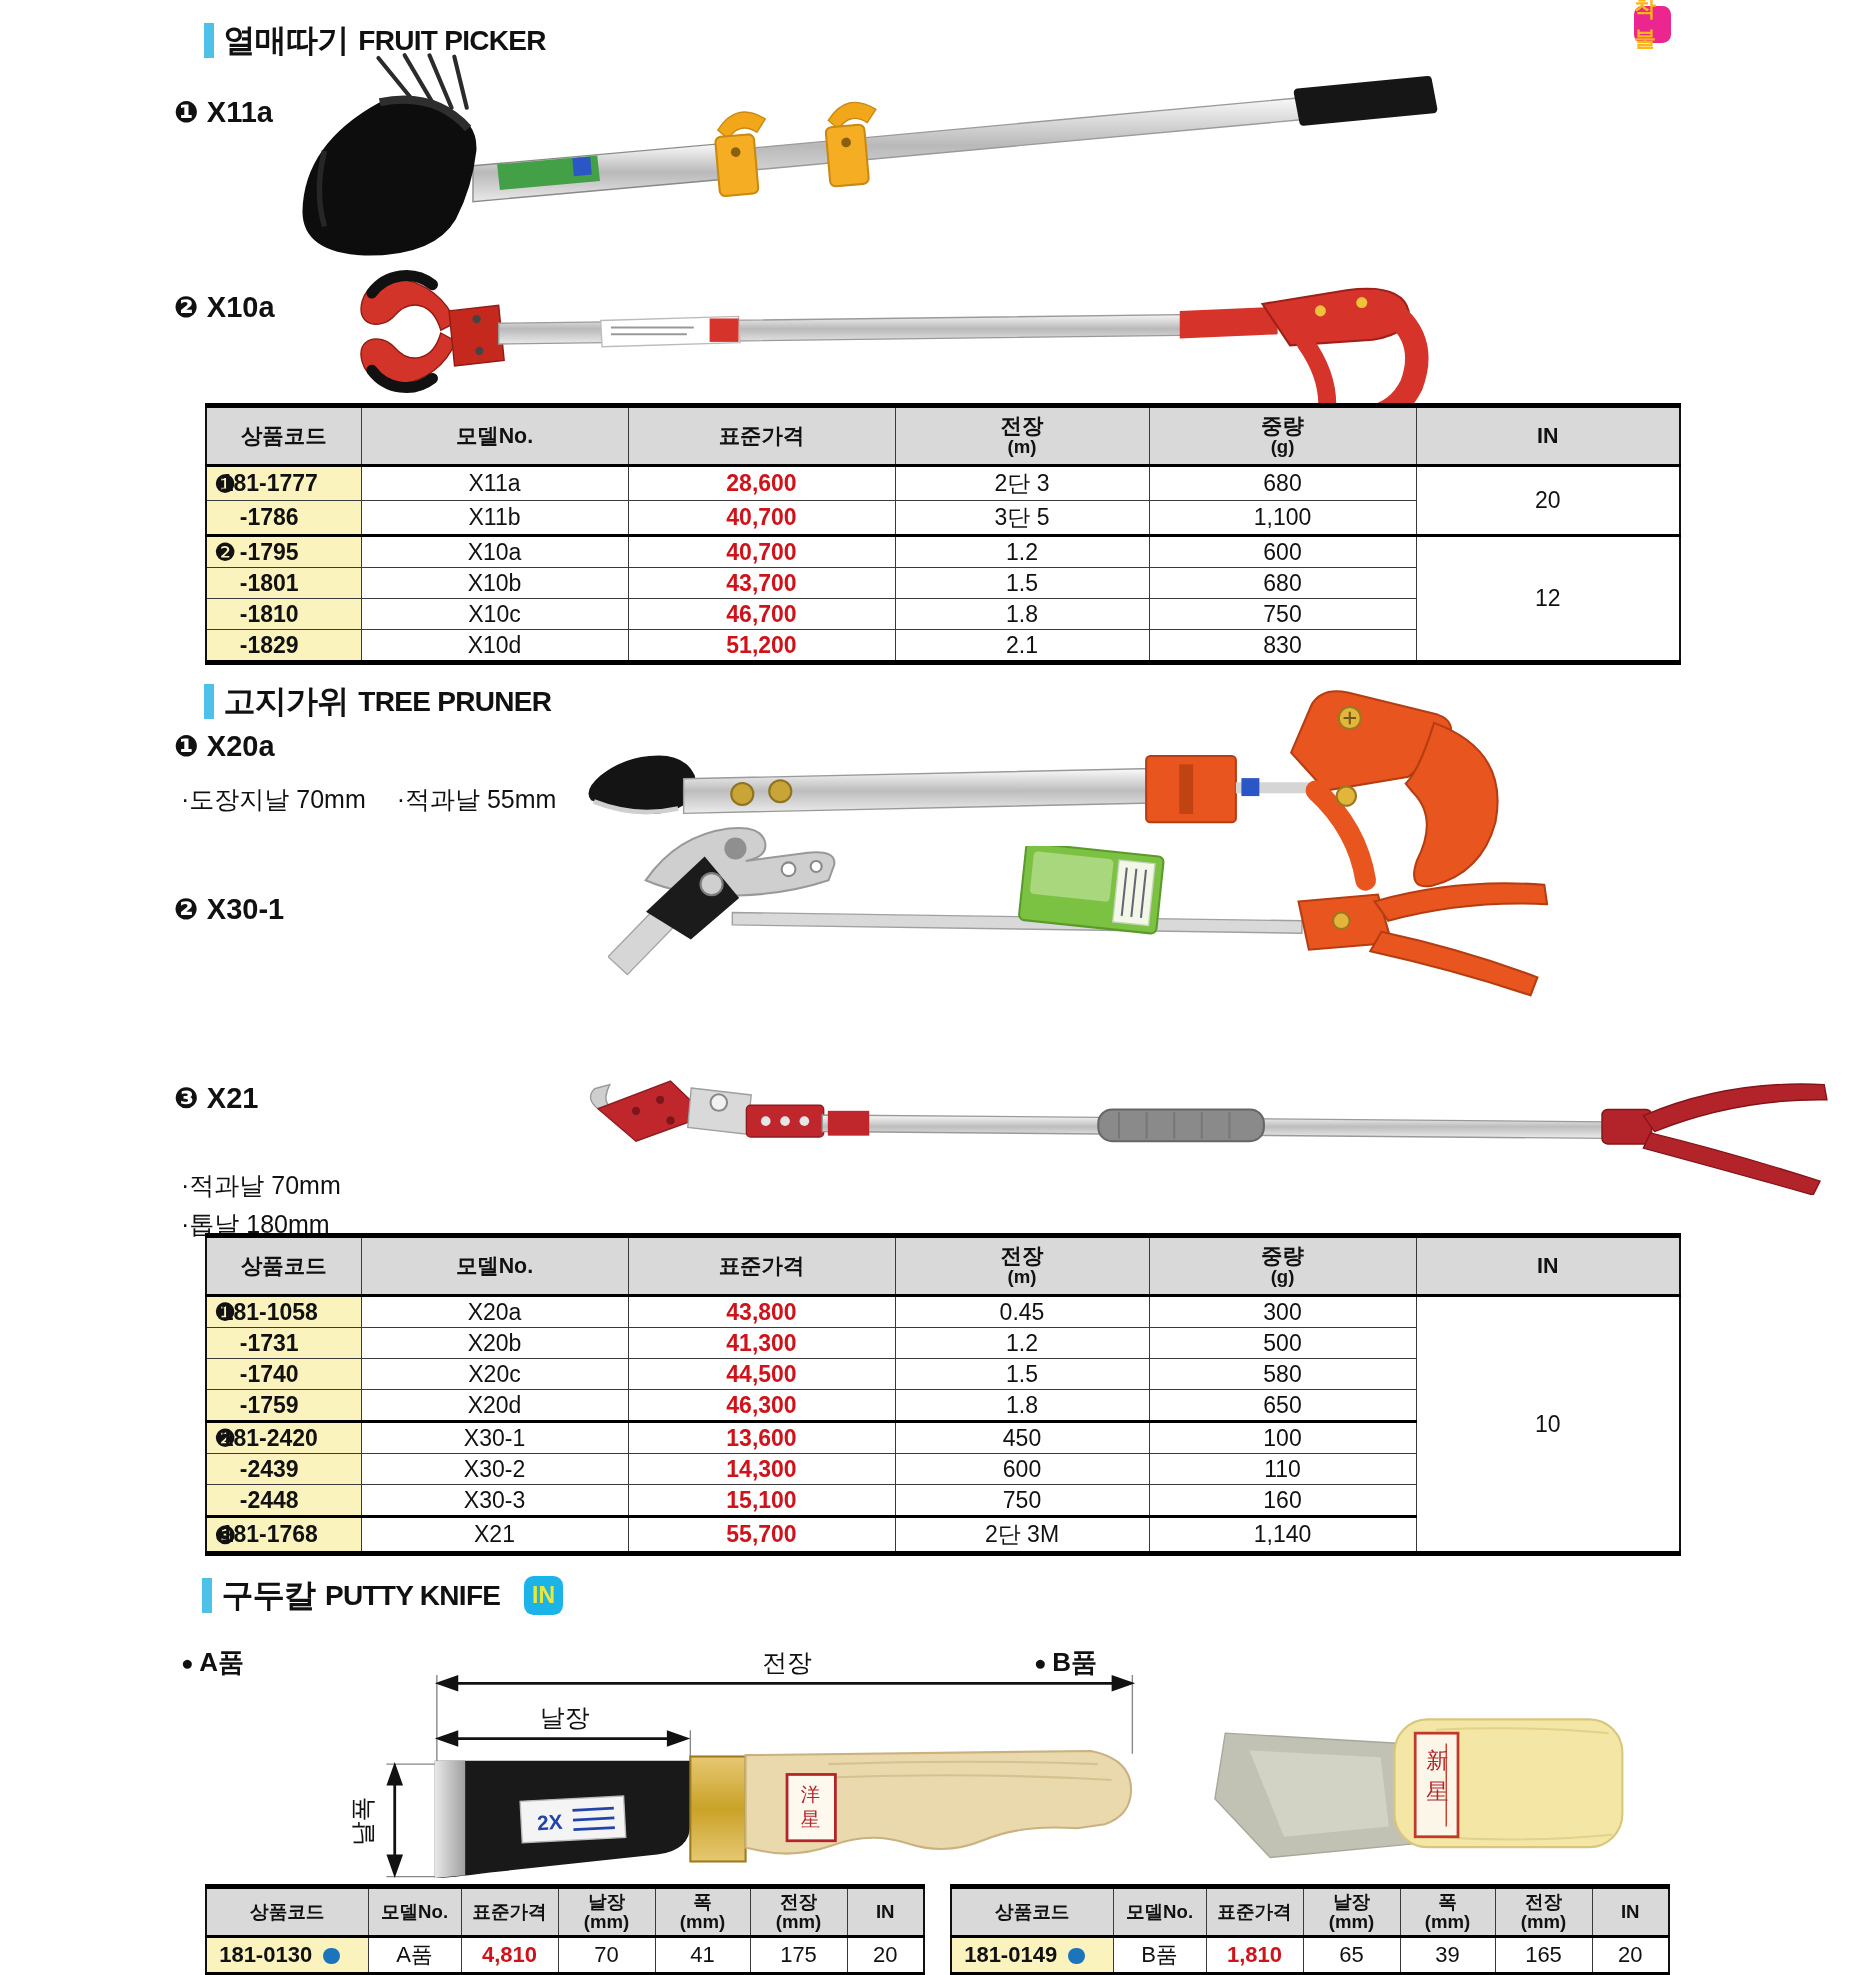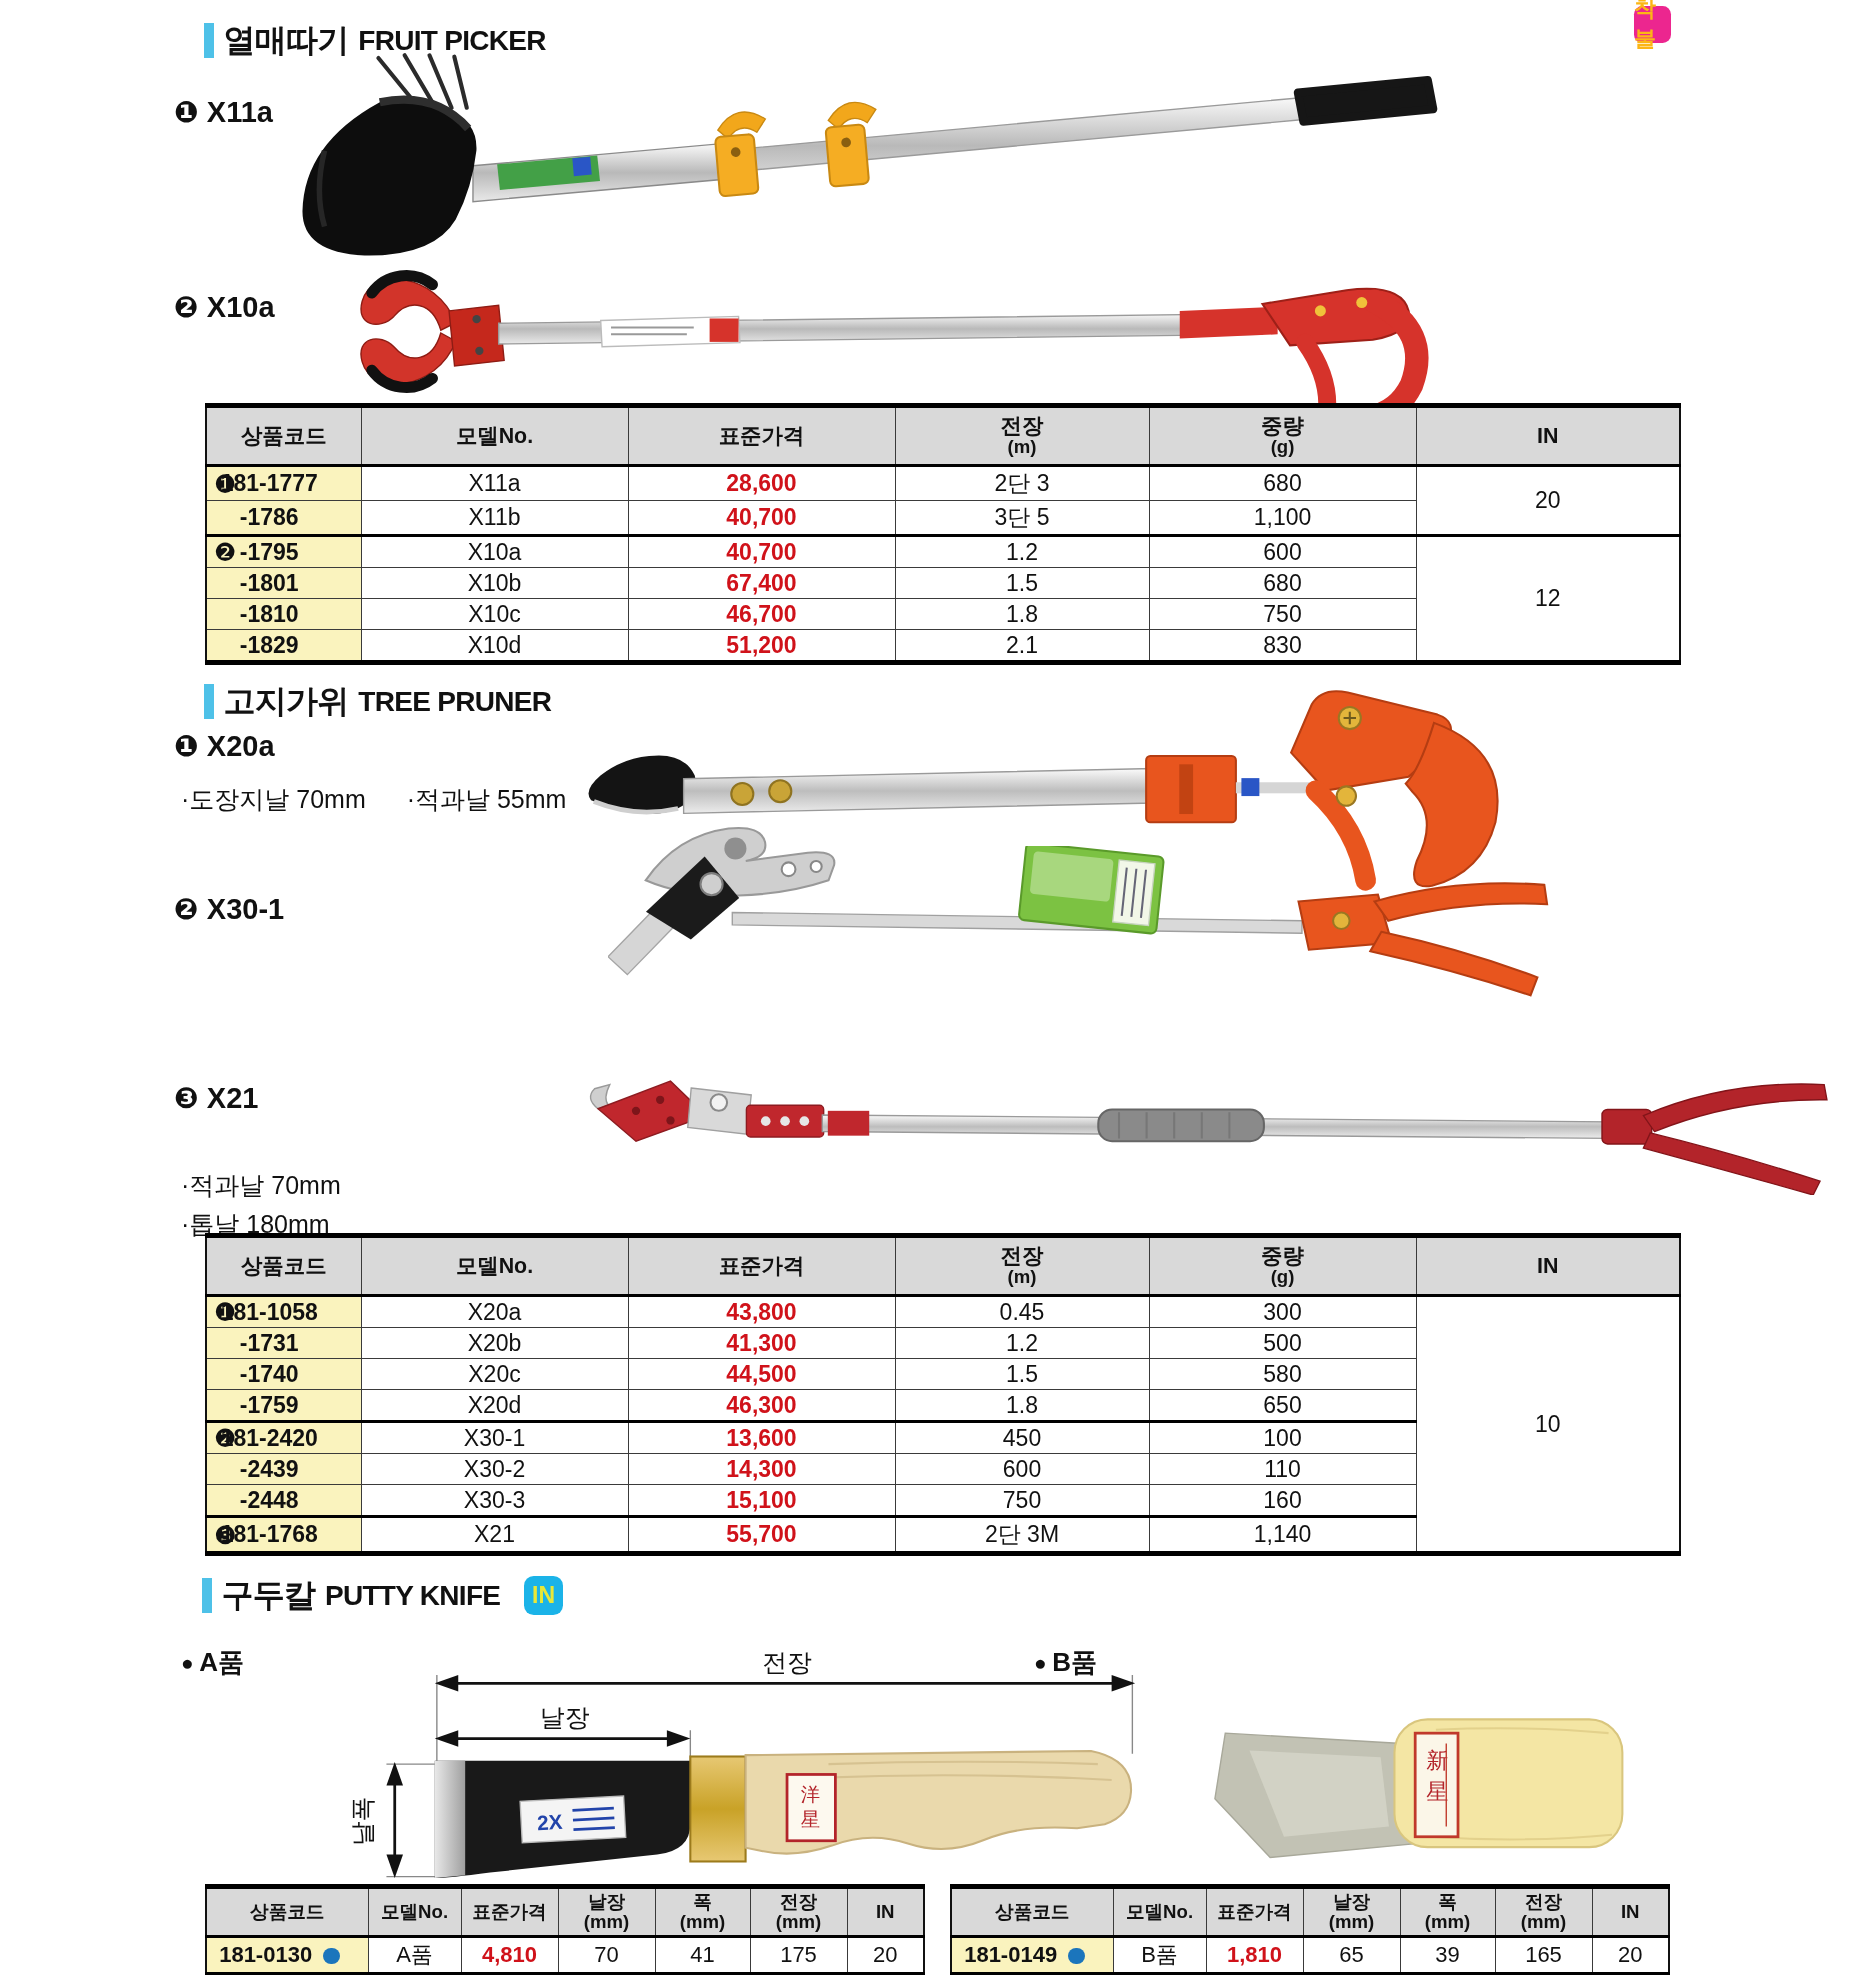--- a/index.html
+++ b/index.html
@@ -16,21 +16,21 @@
   .section-header{display:flex;align-items:center;gap:9.7px;height:39px;}
   .section-bar{width:9.7px;height:35px;background:#4EC1E8;}
   .title-ko{font-size:32px;font-weight:900;letter-spacing:-0.7px;}
   .title-en{font-size:28px;font-weight:700;letter-spacing:-0.7px;}
   .in-badge{margin-left:14px;width:39px;height:39px;border-radius:9.7px;background:#1BB3E8;
     color:#E8E838;font-size:23px;font-weight:bold;display:flex;align-items:center;justify-content:center;}
 
   .item-label{display:flex;align-items:center;gap:8.3px;font-size:29px;font-weight:600;}
   .item-label .mk{font-size:29px;}
   .notes{font-size:25px;line-height:1.55;}
-  .notes .sp{margin-right:34px;text-align:center;}
+  .notes .sp{margin-right:24px;text-align:center;}
   .prod-label{display:flex;align-items:center;gap:5.5px;font-size:26px;font-weight:700;}
   .prod-label .blt{font-size:21px;}
 
   
   .spec{border-collapse:collapse;table-layout:fixed;background:#fff;
         border:2.1px solid #111;border-top:5.5px solid #000;border-bottom:5.5px solid #000;}
   .spec th,.spec td{border:1.4px solid #3a3a3a;text-align:center;vertical-align:middle;
         white-space:nowrap;overflow:hidden;}
   .spec thead th{background:#D9D9D9;font-size:21.4px;font-weight:bold;height:54px;
         border-bottom:3.5px solid #000;line-height:1.05;}
@@ -182,21 +182,21 @@
             <td class="col-code"><span class="marker">❷</span><span>-1795</span></td>
             <td>X10a</td>
             <td class="price">40,700</td>
             <td>1.2</td>
             <td>600</td>
             <td rowspan="4" class="col-in">12</td>
           </tr>
           <tr>
             <td class="col-code"><span>-1801</span></td>
             <td>X10b</td>
-            <td class="price">67,400</td>
+            <td class="price">43,700</td>
             <td>1.5</td>
             <td>680</td>
           </tr>
           <tr>
             <td class="col-code"><span>-1810</span></td>
             <td>X10c</td>
             <td class="price">46,700</td>
             <td>1.8</td>
             <td>750</td>
           </tr>

